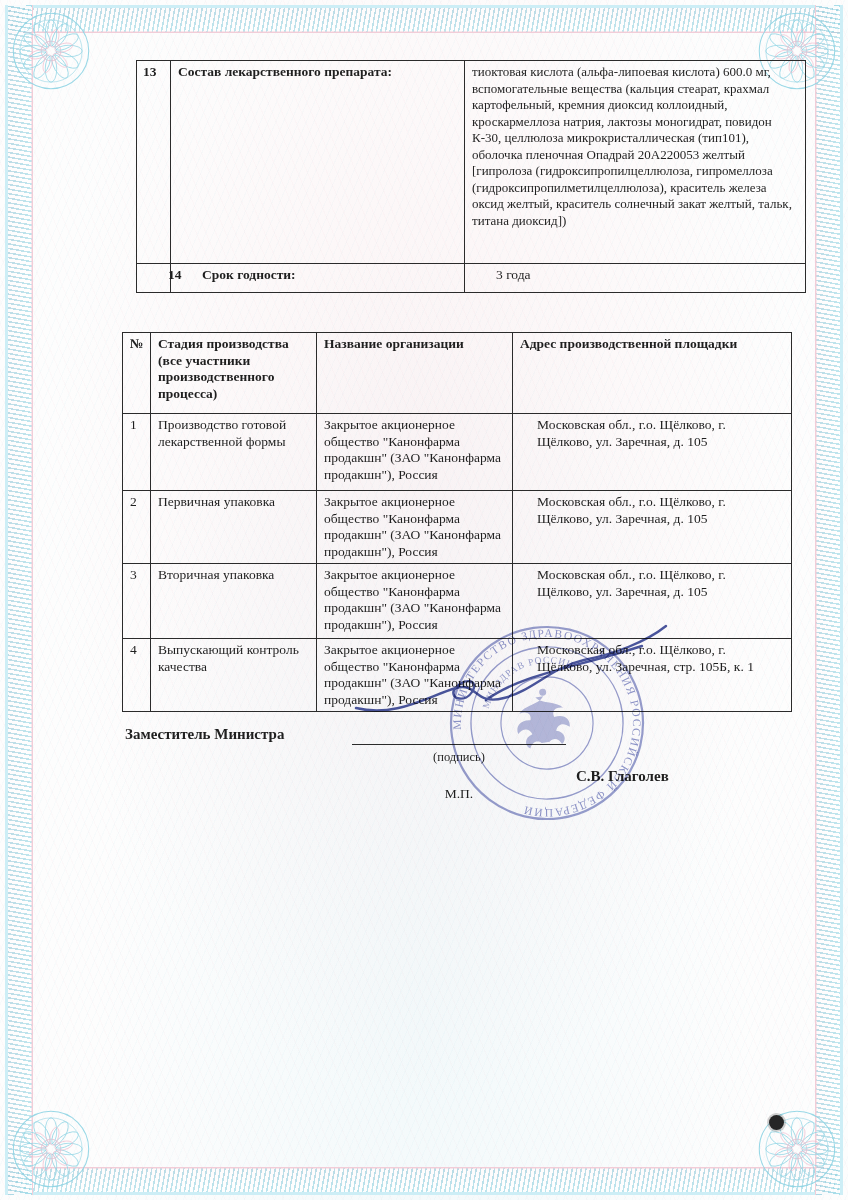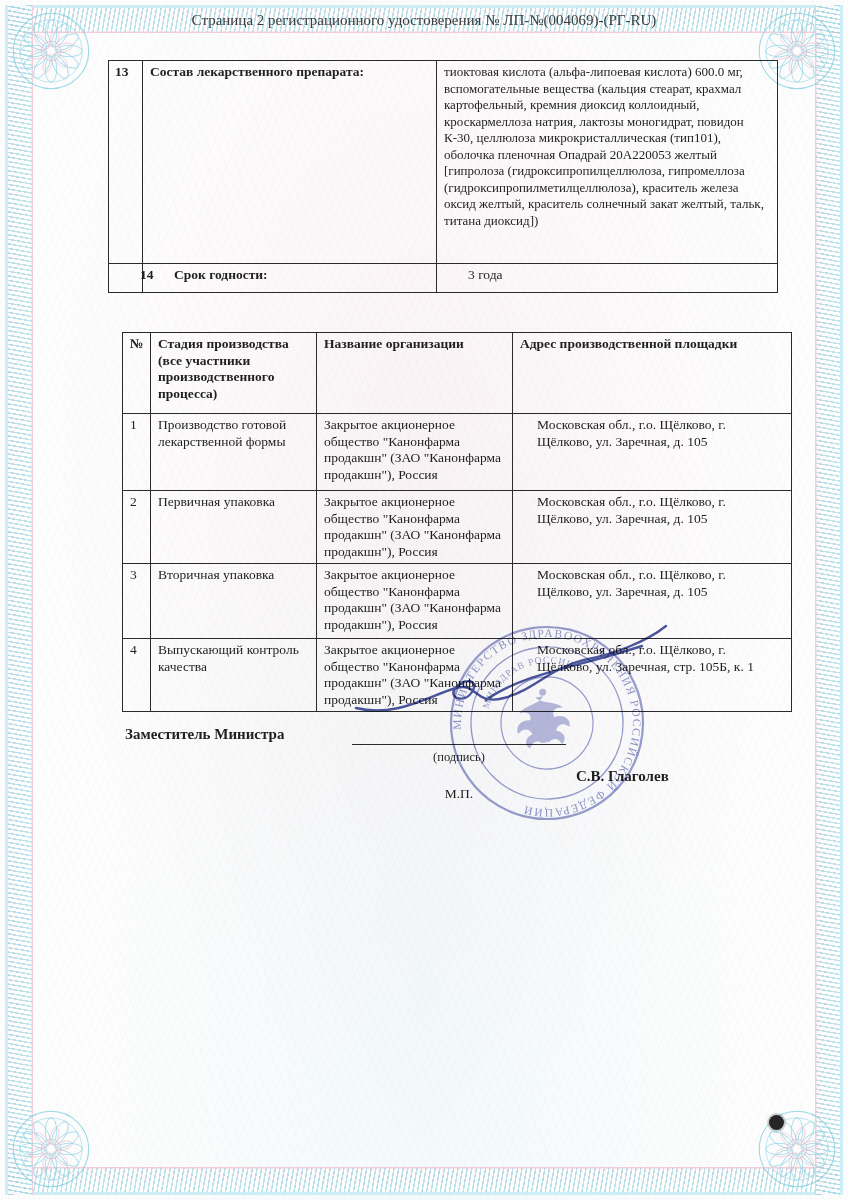--- a/index.html
+++ b/index.html
@@ -53,21 +53,21 @@
   }
 
   .header-line{
     position:absolute;top:12px;left:0;width:100%;
     text-align:center;font-size:15px;color:#3a3a3a;z-index:4;
   }
 
   table{border-collapse:collapse;table-layout:fixed;z-index:4;position:absolute;background:transparent;}
   td,th{border:1.4px solid #2b2b2b;vertical-align:top;padding:3px 7px;font-size:13.5px;line-height:16.5px;text-align:left;}
   .bold{font-weight:bold;margin-left:12px;}
-  .t1{left:108px;top:60px;width:670px;}
+  .t1{left:136px;top:60px;width:670px;}
   .t1 .row13 td{height:196px;}
   .t1 .row14 td{height:22px;padding-left:31px;}
   .t1 .num{padding-left:6px;font-weight:bold;}
   .t1 .center{vertical-align:top;}
 
   .intro{
     position:absolute;top:288px;left:104px;width:640px;
     text-align:center;font-size:13.5px;line-height:17px;z-index:4;
   }
 
@@ -144,21 +144,20 @@
       <use href="#rosetteShape"></use>
     </svg>
   <svg class="rosette bl" viewBox="0 0 100 100">
       <use href="#rosetteShape"></use>
     </svg>
   <svg class="rosette br" viewBox="0 0 100 100">
       <use href="#rosetteShape"></use>
     </svg>
   <div class="punch-hole"></div>
 
-  <div class="header-line">Страница 2 регистрационного удостоверения № ЛП-№(004069)-(РГ-RU)</div>
 
   <table class="t1">
     <colgroup>
         <col style="width:34px">
         <col style="width:294px">
         <col>
       </colgroup>
     <tbody>
         <tr class="row13">
       <td class="num">13</td>

